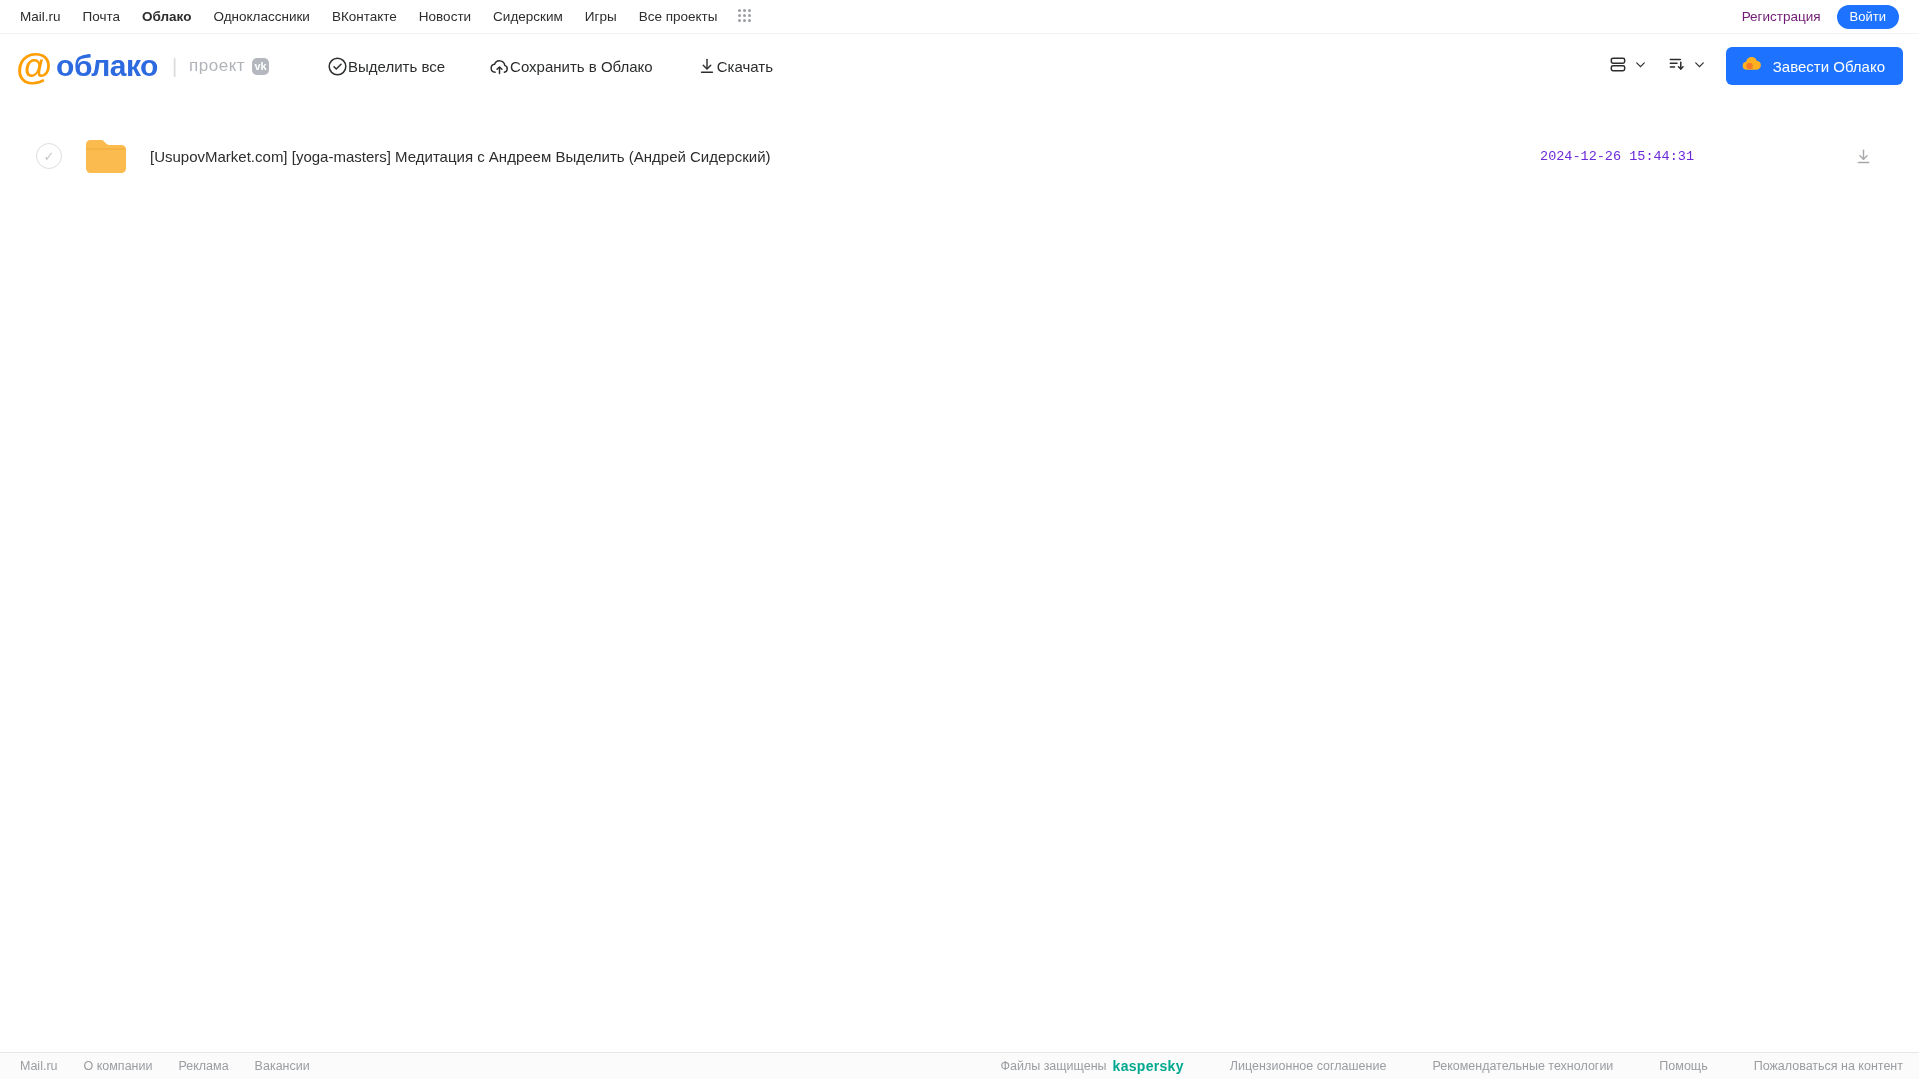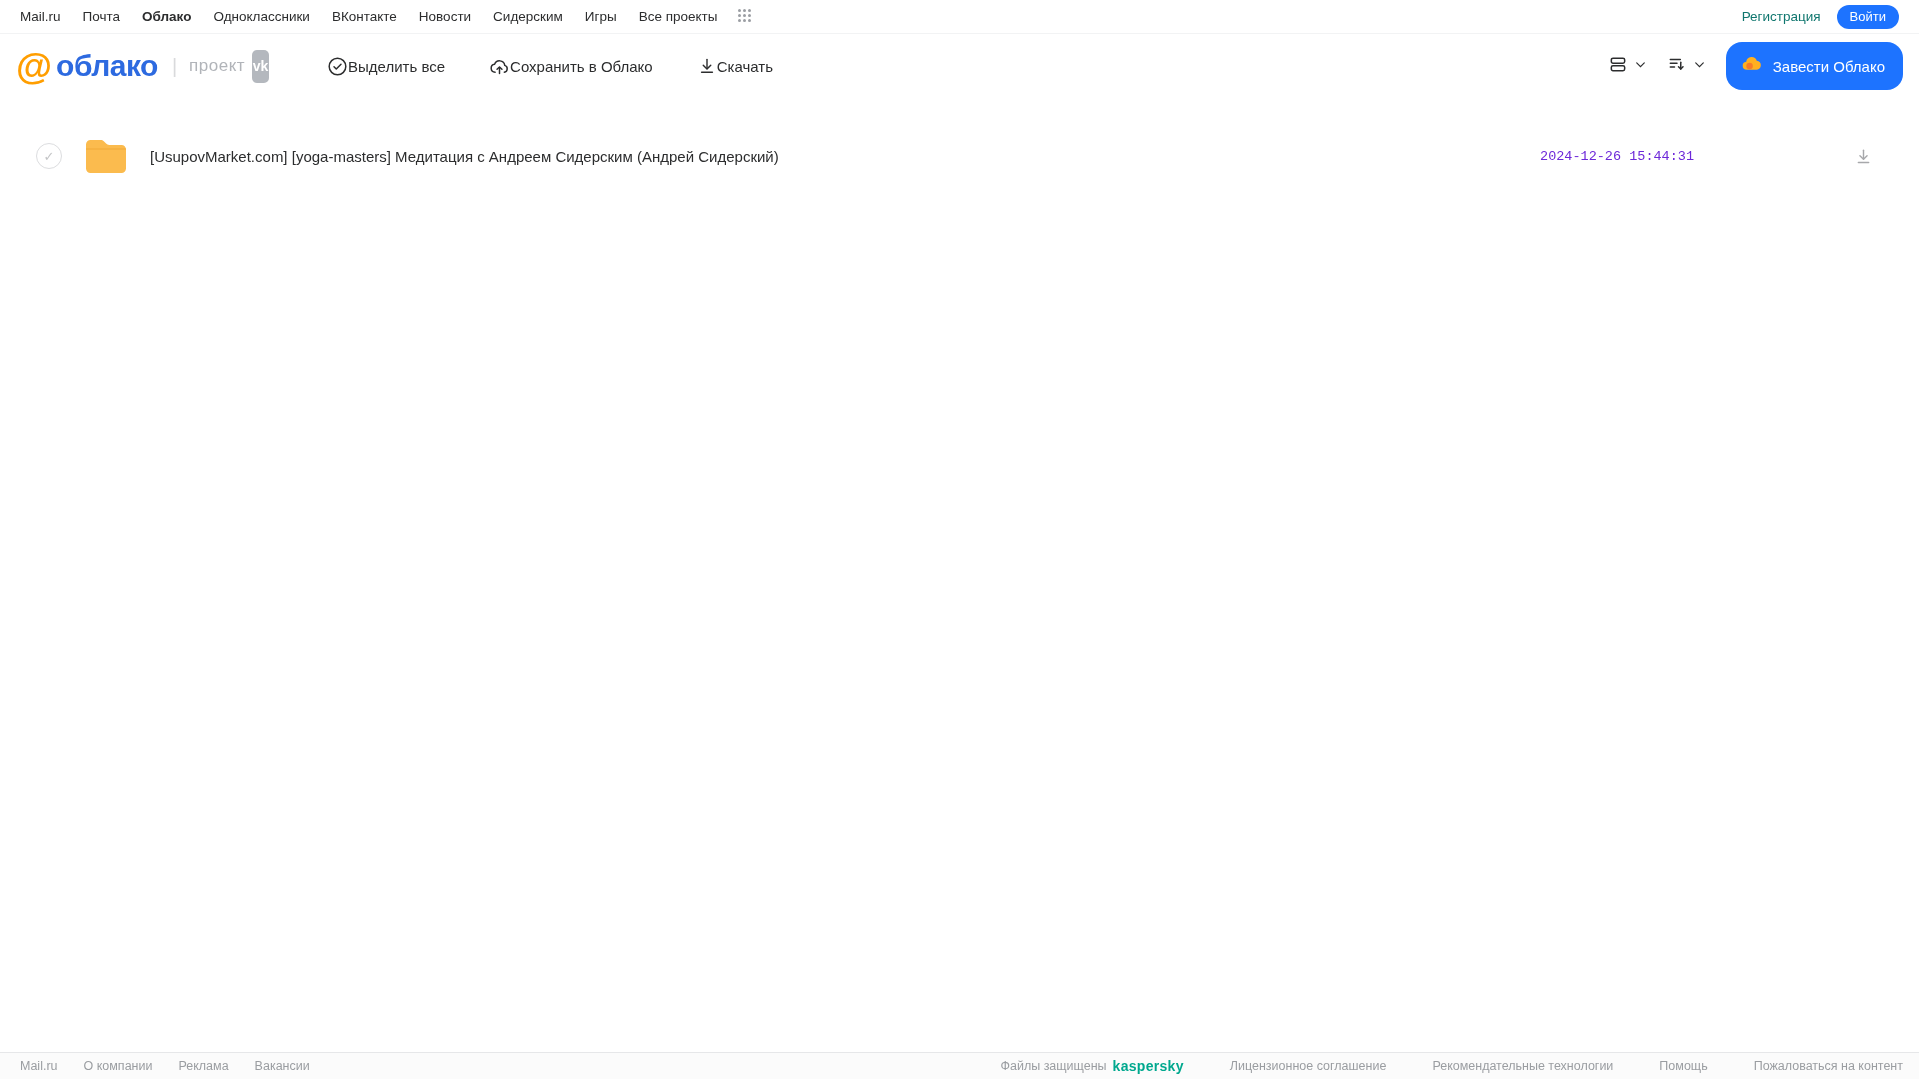--- a/index.html
+++ b/index.html
@@ -10,42 +10,42 @@
   
   .topnav { height:34px; display:flex; align-items:center; padding:0 20px;
     font-size:13.5px; border-bottom:1px solid #f2f3f4; }
   .topnav-left { display:flex; align-items:center; gap:22px; }
   .topnav-left a { color:#2c2d2e; }
   .topnav-left a.active { font-weight:700; }
   .allprojects { display:flex; align-items:flex-start; gap:21px; }
   .grid-icon { display:inline-grid; grid-template-columns:repeat(3,3px); gap:2px; }
   .grid-icon i { width:3px; height:3px; background:#9b9ea3; border-radius:50%; }
   .topnav-right { margin-left:auto; display:flex; align-items:center; gap:16px; }
-  .reg-link { color:#0f766e; }
+  .reg-link { color:#701a75; }
   .login-btn { background:#1d73ff; color:#fff; border:none; border-radius:14px;
     padding:4px 13px 5px; font-size:13px; font-family:inherit; cursor:pointer; }
 
   
   .header { height:64px; display:flex; align-items:center; padding:0 16px 0 16px; }
   .logo { display:flex; align-items:center; }
   .logo-at { color:#ff9e00; font-size:37px; font-weight:700; line-height:1; }
   .logo-word { color:#2d6ae0; font-size:30px; font-weight:700; letter-spacing:-0.5px; margin-left:4px; }
   .logo-sep { color:#d9dadc; font-size:20px; margin:0 12px 0 14px; }
   .logo-project { color:#b1b4b9; font-size:17px; letter-spacing:0.5px; }
   .vk-badge { display:inline-flex; align-items:center; justify-content:center;
-    width:17px; height:33px; background:#b4b8be; color:#fff; border-radius:5px;
-    font-size:14px; font-weight:700; margin-left:7px; vertical-align:2px; }
+    width:17px; height:17px; background:#b4b8be; color:#fff; border-radius:5px;
+    font-size:11px; font-weight:700; margin-left:7px; vertical-align:2px; }
   .toolbar { display:flex; align-items:center; gap:44px; margin-left:58px; }
   .tool-btn { display:flex; align-items:center; gap:0; font-size:15px;
     background:none; border:none; font-family:inherit; color:#2c2d2e; cursor:pointer; }
   .tool-btn svg { display:block; }
   .header-right { margin-left:auto; display:flex; align-items:center; gap:20px; }
   .icon-group { display:flex; align-items:center; gap:6px; cursor:pointer; }
   .cloud-btn { display:flex; align-items:center; gap:10px; background:#1d73ff; color:#fff;
-    border:none; border-radius:16px; height:48px; padding:0 18px 0 14px; font-size:15px;
+    border:none; border-radius:6px; height:38px; padding:0 18px 0 14px; font-size:15px;
     font-family:inherit; cursor:pointer; }
 
   
   .content { padding:0 20px; }
   .page-title { font-size:23px; font-weight:500; margin-top:26px; color:#2c2d2e; }
 
   .file-row { display:flex; align-items:center; height:52px; margin-top:32px; padding:0 26px 0 16px; }
   .row-check { width:26px; height:26px; border:1.5px solid #dcdddf; border-radius:50%;
     display:flex; align-items:center; justify-content:center; color:#c3c4c6; font-size:13px;
     cursor:pointer; flex:none; }
@@ -185,21 +185,21 @@
 <div class="content">
 
   <div class="file-row">
     <span class="row-check">✓</span>
     <span class="folder-wrap">
       <svg width="44" height="37" viewBox="0 0 44 37">
         <path d="M2 6.5C2 4 4 2 6.5 2h10.2c1.2 0 2.3.5 3.1 1.3l2.3 2.3c.8.8 1.9 1.3 3.1 1.3h12.3C40 6.9 42 8.9 42 11.4v19.1c0 2.5-2 4.5-4.5 4.5h-31C4 35 2 33 2 30.5z" fill="#fbbb4e"></path>
         <path d="M2 10h40v2H2z" fill="#f3ab38" opacity="0.55"></path>
       </svg>
     </span>
-    <a class="file-name">[UsupovMarket.com] [yoga-masters] Медитация с Андреем Сидерским (Андрей Сидерский)</a>
+    <a class="file-name">[UsupovMarket.com] [yoga-masters] Медитация с Андреем Выделить (Андрей Сидерский)</a>
     <span class="file-date">2024-12-26 15:44:31</span>
     <span class="row-spacer"></span>
     <span class="row-dl">
       <svg width="19" height="19" viewBox="0 0 24 24" fill="none" stroke="#a7a8ab" stroke-width="1.8" stroke-linecap="round" stroke-linejoin="round">
         <path d="M12 4v11"></path>
           <path d="M7.5 11L12 15.5 16.5 11"></path>
           <path d="M5.5 19.5h13"></path>
       </svg>
     </span>
   </div>

